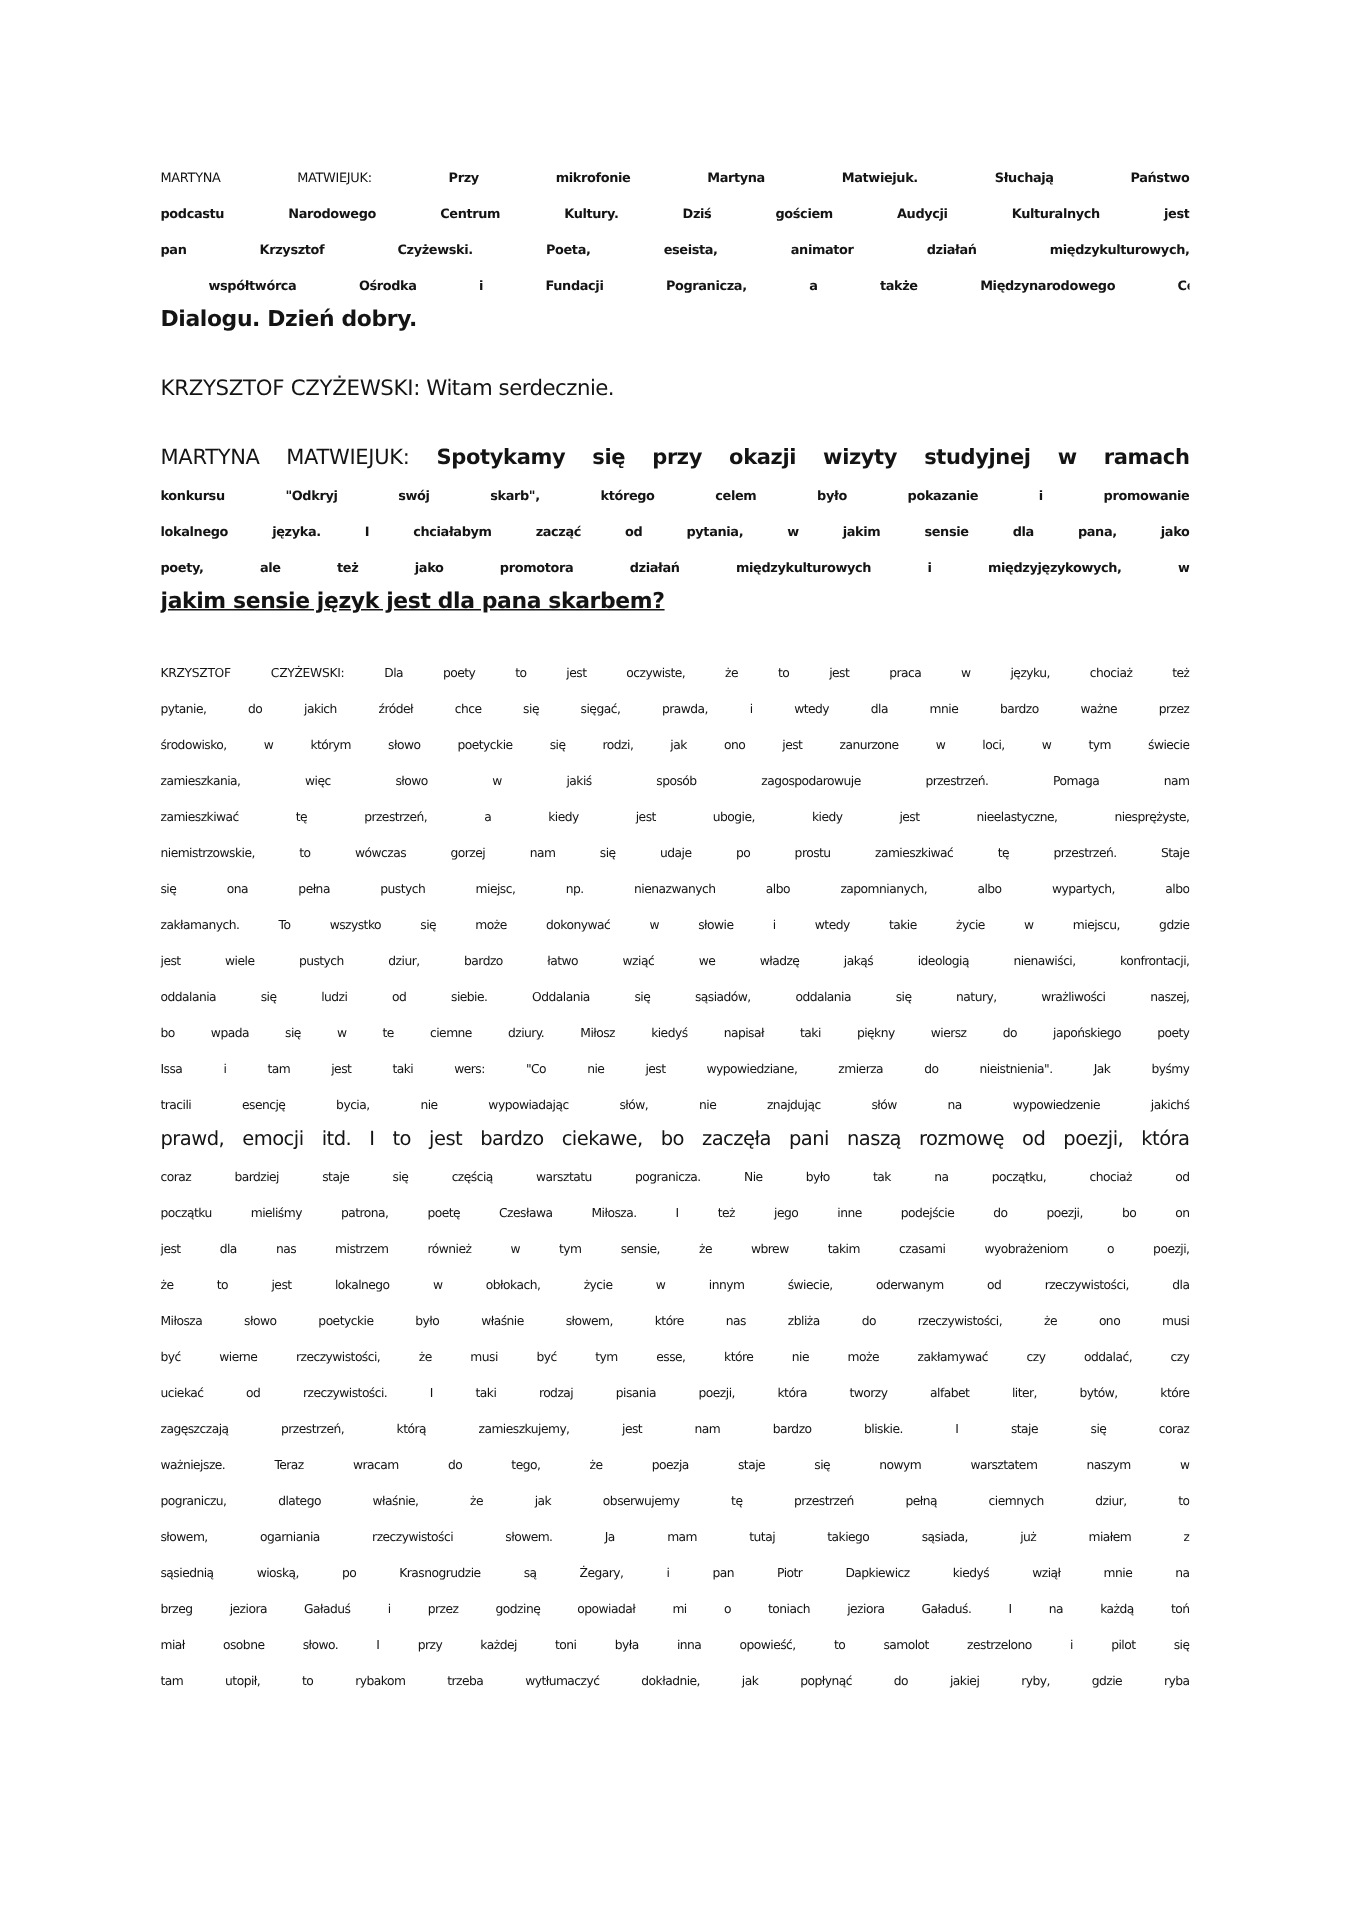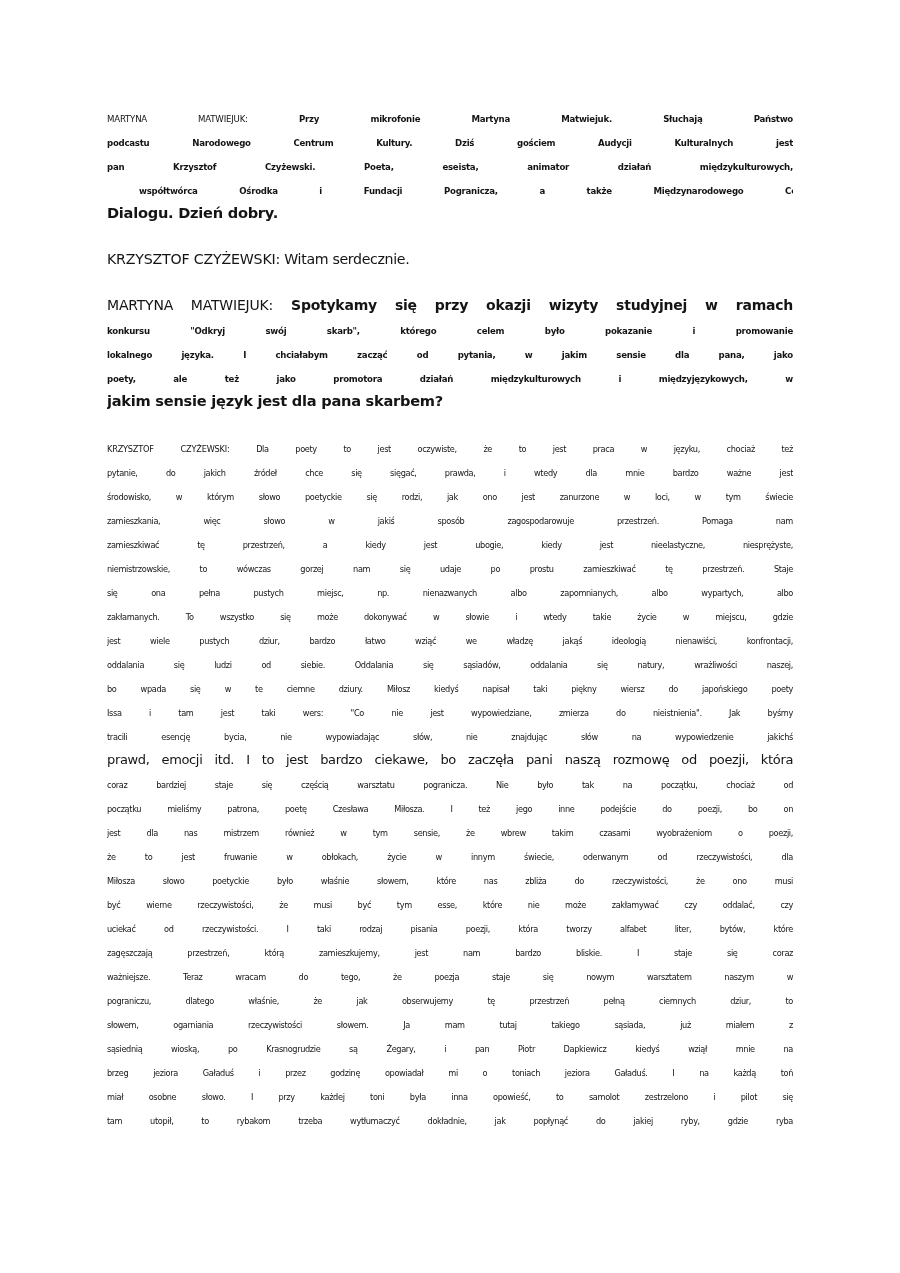--- a/index.html
+++ b/index.html
@@ -73,41 +73,41 @@
       <div class="line last bold"><span class="j" style="display: inline-block; white-space: normal; width: 100%;"><span style="font-weight: bold;">Dialogu. Dzień dobry.</span></span></div>
     </div>
     <div class="para">
       <div class="line last"><span class="j" style="display: inline-block; white-space: normal; width: 100%;"><span class="speaker">KRZYSZTOF CZYŻEWSKI:</span> <span>Witam serdecznie.</span></span></div>
     </div>
     <div class="para">
       <div class="line bold"><span class="j" style="display: inline-block; white-space: normal; font-size: 14px; width: 100%;"><span class="speaker">MARTYNA MATWIEJUK:</span> <span style="font-weight: bold;">Spotykamy się przy okazji wizyty studyjnej w ramach</span></span></div>
       <div class="line bold"><span class="j" style="display: inline-block; white-space: normal; font-size: 8.6px; width: 100%;"><span style="font-weight: bold;">konkursu "Odkryj swój skarb", którego celem było pokazanie i promowanie</span></span></div>
       <div class="line bold"><span class="j" style="display: inline-block; white-space: normal; font-size: 8.6px; width: 100%;"><span style="font-weight: bold;">lokalnego języka. I chciałabym zacząć od pytania, w jakim sensie dla pana, jako</span></span></div>
       <div class="line bold"><span class="j" style="display: inline-block; white-space: normal; font-size: 8.6px; width: 100%;"><span style="font-weight: bold;">poety, ale też jako promotora działań międzykulturowych i międzyjęzykowych, w</span></span></div>
-      <div class="line last bold"><span class="j" style="display: inline-block; white-space: normal; width: 100%;"><span style="font-weight: bold;">jakim sensie język jest dla pana skarbem?</span></span></div>
+      <div class="line last bold"><span class="j" style="display: inline-block; white-space: normal; width: 100%; text-decoration: underline;"><span style="font-weight: bold;">jakim sensie język jest dla pana skarbem?</span></span></div>
     </div>
     <div class="para">
       <div class="line"><span class="j" style="display: inline-block; white-space: normal; font-size: 8.2px; width: 100%;"><span class="speaker">KRZYSZTOF CZYŻEWSKI:</span> <span>Dla poety to jest oczywiste, że to jest praca w języku, chociaż też</span></span></div>
-      <div class="line"><span class="j" style="display: inline-block; white-space: normal; font-size: 8.2px; width: 100%;"><span>pytanie, do jakich źródeł chce się sięgać, prawda, i wtedy dla mnie bardzo ważne jest</span></span></div>
+      <div class="line"><span class="j" style="display: inline-block; white-space: normal; font-size: 8.2px; width: 100%;"><span>pytanie, do jakich źródeł chce się sięgać, prawda, i wtedy dla mnie bardzo ważne przez</span></span></div>
       <div class="line"><span class="j" style="display: inline-block; white-space: normal; font-size: 8.2px; width: 100%;"><span>środowisko, w którym słowo poetyckie się rodzi, jak ono jest zanurzone w loci, w tym świecie</span></span></div>
       <div class="line"><span class="j" style="display: inline-block; white-space: normal; font-size: 8.2px; width: 100%;"><span>zamieszkania, więc słowo w jakiś sposób zagospodarowuje przestrzeń. Pomaga nam</span></span></div>
       <div class="line"><span class="j" style="display: inline-block; white-space: normal; font-size: 8.2px; width: 100%;"><span>zamieszkiwać tę przestrzeń, a kiedy jest ubogie, kiedy jest nieelastyczne, niesprężyste,</span></span></div>
       <div class="line"><span class="j" style="display: inline-block; white-space: normal; font-size: 8.2px; width: 100%;"><span>niemistrzowskie, to wówczas gorzej nam się udaje po prostu zamieszkiwać tę przestrzeń. Staje</span></span></div>
       <div class="line"><span class="j" style="display: inline-block; white-space: normal; font-size: 8.2px; width: 100%;"><span>się ona pełna pustych miejsc, np. nienazwanych albo zapomnianych, albo wypartych, albo</span></span></div>
       <div class="line"><span class="j" style="display: inline-block; white-space: normal; font-size: 8.2px; width: 100%;"><span>zakłamanych. To wszystko się może dokonywać w słowie i wtedy takie życie w miejscu, gdzie</span></span></div>
       <div class="line"><span class="j" style="display: inline-block; white-space: normal; font-size: 8.2px; width: 100%;"><span>jest wiele pustych dziur, bardzo łatwo wziąć we władzę jakąś ideologią nienawiści, konfrontacji,</span></span></div>
       <div class="line"><span class="j" style="display: inline-block; white-space: normal; font-size: 8.2px; width: 100%;"><span>oddalania się ludzi od siebie. Oddalania się sąsiadów, oddalania się natury, wrażliwości naszej,</span></span></div>
       <div class="line"><span class="j" style="display: inline-block; white-space: normal; font-size: 8.2px; width: 100%;"><span>bo wpada się w te ciemne dziury. Miłosz kiedyś napisał taki piękny wiersz do japońskiego poety</span></span></div>
       <div class="line"><span class="j" style="display: inline-block; white-space: normal; font-size: 8.2px; width: 100%;"><span>Issa i tam jest taki wers: "Co nie jest wypowiedziane, zmierza do nieistnienia". Jak byśmy</span></span></div>
       <div class="line"><span class="j" style="display: inline-block; white-space: normal; font-size: 8.2px; width: 100%;"><span>tracili esencję bycia, nie wypowiadając słów, nie znajdując słów na wypowiedzenie jakichś</span></span></div>
       <div class="line"><span class="j" style="display: inline-block; white-space: normal; font-size: 13px; width: 100%;"><span>prawd, emocji itd. I to jest bardzo ciekawe, bo zaczęła pani naszą rozmowę od poezji, która</span></span></div>
       <div class="line"><span class="j" style="display: inline-block; white-space: normal; font-size: 8.2px; width: 100%;"><span>coraz bardziej staje się częścią warsztatu pogranicza. Nie było tak na początku, chociaż od</span></span></div>
       <div class="line"><span class="j" style="display: inline-block; white-space: normal; font-size: 8.2px; width: 100%;"><span>początku mieliśmy patrona, poetę Czesława Miłosza. I też jego inne podejście do poezji, bo on</span></span></div>
       <div class="line"><span class="j" style="display: inline-block; white-space: normal; font-size: 8.2px; width: 100%;"><span>jest dla nas mistrzem również w tym sensie, że wbrew takim czasami wyobrażeniom o poezji,</span></span></div>
-      <div class="line"><span class="j" style="display: inline-block; white-space: normal; font-size: 8.2px; width: 100%;"><span>że to jest fruwanie w obłokach, życie w innym świecie, oderwanym od rzeczywistości, dla</span></span></div>
+      <div class="line"><span class="j" style="display: inline-block; white-space: normal; font-size: 8.2px; width: 100%;"><span>że to jest lokalnego w obłokach, życie w innym świecie, oderwanym od rzeczywistości, dla</span></span></div>
       <div class="line"><span class="j" style="display: inline-block; white-space: normal; font-size: 8.2px; width: 100%;"><span>Miłosza słowo poetyckie było właśnie słowem, które nas zbliża do rzeczywistości, że ono musi</span></span></div>
       <div class="line"><span class="j" style="display: inline-block; white-space: normal; font-size: 8.2px; width: 100%;"><span>być wierne rzeczywistości, że musi być tym esse, które nie może zakłamywać czy oddalać, czy</span></span></div>
       <div class="line"><span class="j" style="display: inline-block; white-space: normal; font-size: 8.2px; width: 100%;"><span>uciekać od rzeczywistości. I taki rodzaj pisania poezji, która tworzy alfabet liter, bytów, które</span></span></div>
       <div class="line"><span class="j" style="display: inline-block; white-space: normal; font-size: 8.2px; width: 100%;"><span>zagęszczają przestrzeń, którą zamieszkujemy, jest nam bardzo bliskie. I staje się coraz</span></span></div>
       <div class="line"><span class="j" style="display: inline-block; white-space: normal; font-size: 8.2px; width: 100%;"><span>ważniejsze. Teraz wracam do tego, że poezja staje się nowym warsztatem naszym w</span></span></div>
       <div class="line"><span class="j" style="display: inline-block; white-space: normal; font-size: 8.2px; width: 100%;"><span>pograniczu, dlatego właśnie, że jak obserwujemy tę przestrzeń pełną ciemnych dziur, to</span></span></div>
       <div class="line"><span class="j" style="display: inline-block; white-space: normal; font-size: 8.2px; width: 100%;"><span>słowem, ogarniania rzeczywistości słowem. Ja mam tutaj takiego sąsiada, już miałem z</span></span></div>
       <div class="line"><span class="j" style="display: inline-block; white-space: normal; font-size: 8.2px; width: 100%;"><span>sąsiednią wioską, po Krasnogrudzie są Żegary, i pan Piotr Dapkiewicz kiedyś wziął mnie na</span></span></div>
       <div class="line"><span class="j" style="display: inline-block; white-space: normal; font-size: 8.2px; width: 100%;"><span>brzeg jeziora Gaładuś i przez godzinę opowiadał mi o toniach jeziora Gaładuś. I na każdą toń</span></span></div>
       <div class="line"><span class="j" style="display: inline-block; white-space: normal; font-size: 8.2px; width: 100%;"><span>miał osobne słowo. I przy każdej toni była inna opowieść, to samolot zestrzelono i pilot się</span></span></div>

